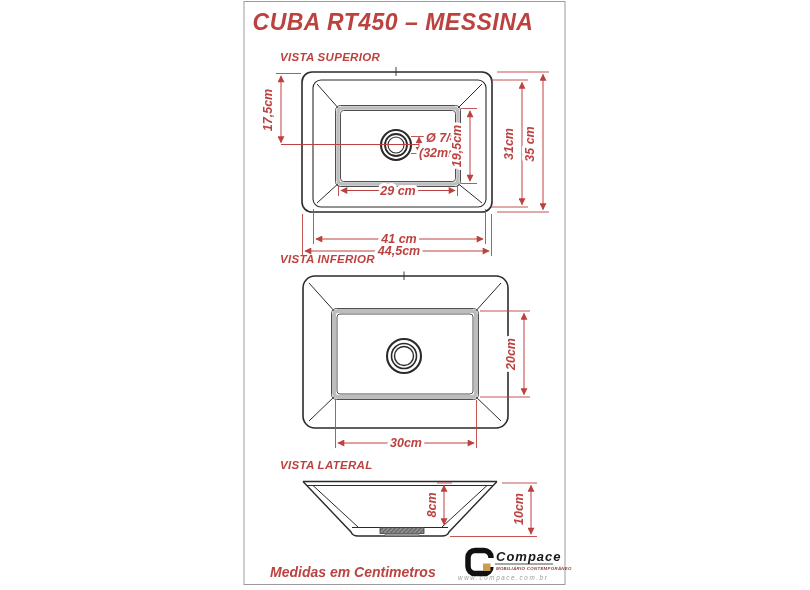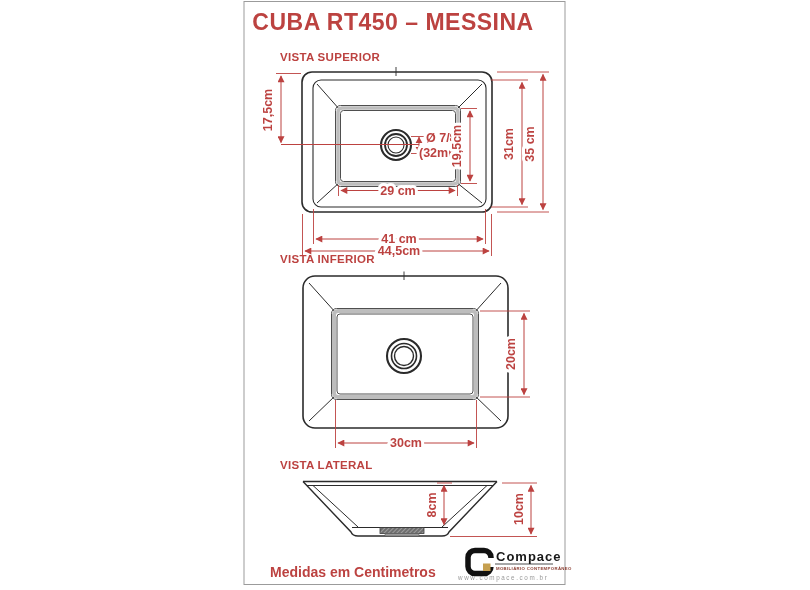--- a/index.html
+++ b/index.html
@@ -1,16 +1,16 @@
 <!DOCTYPE html>
 <html><head>
 <meta charset="utf-8">
 <style>
   html,body{margin:0;padding:0;background:#fff;}
-  .stage{position:relative;width:658px;height:590px;background:#ffffff;font-family:"Liberation Sans",sans-serif;}
+  .stage{position:relative;width:658px;height:590px;background:#ffffff;font-family:"Liberation Sans",sans-serif;font-style:italic;}
   svg{position:absolute;left:0;top:0;}
   text{font-family:"Liberation Sans","DejaVu Sans",sans-serif;}
   .ttl{font-size:23px;font-weight:bold;fill:#bc4240;letter-spacing:.5px;}
   .vlab{font-size:11.5px;font-weight:bold;fill:#bc4240;letter-spacing:.3px;}
   .dim{font-size:12.5px;font-weight:bold;fill:#bc4240;}
   .bg{paint-order:stroke;stroke:#ffffff;stroke-width:6px;stroke-linejoin:round;}
   .foot{font-size:14px;font-weight:bold;fill:#bc4240;}
   .dln{stroke:#bc4240;stroke-width:1;fill:none;}
   .tick{stroke:#bc4240;stroke-width:0.9;fill:none;}
   .ln{stroke:#2b2b2b;fill:none;}

